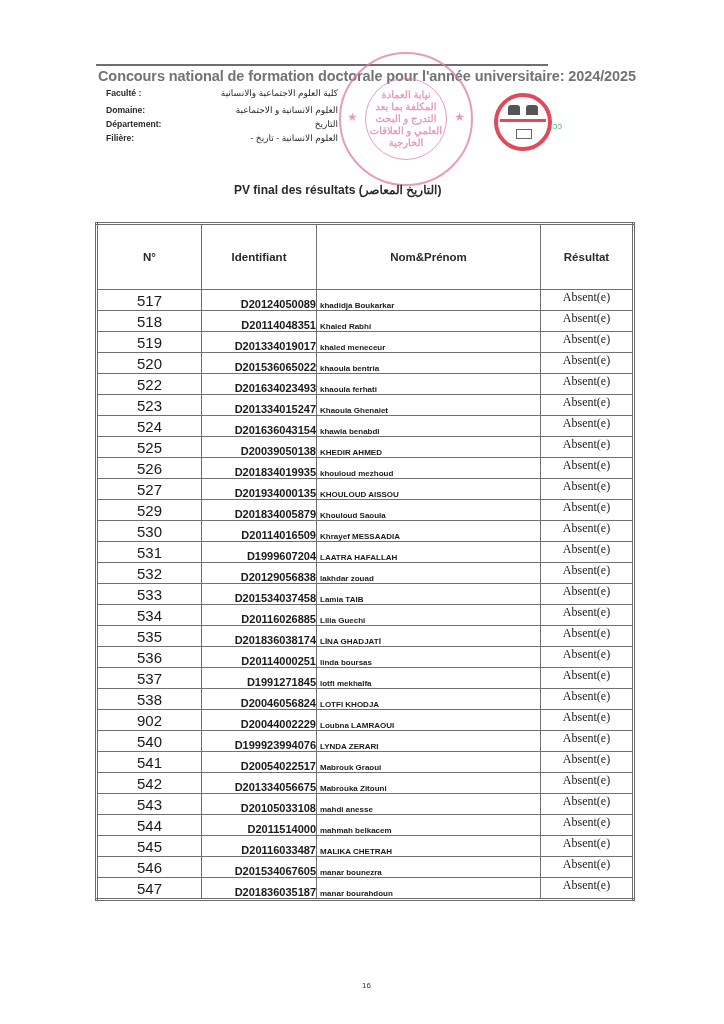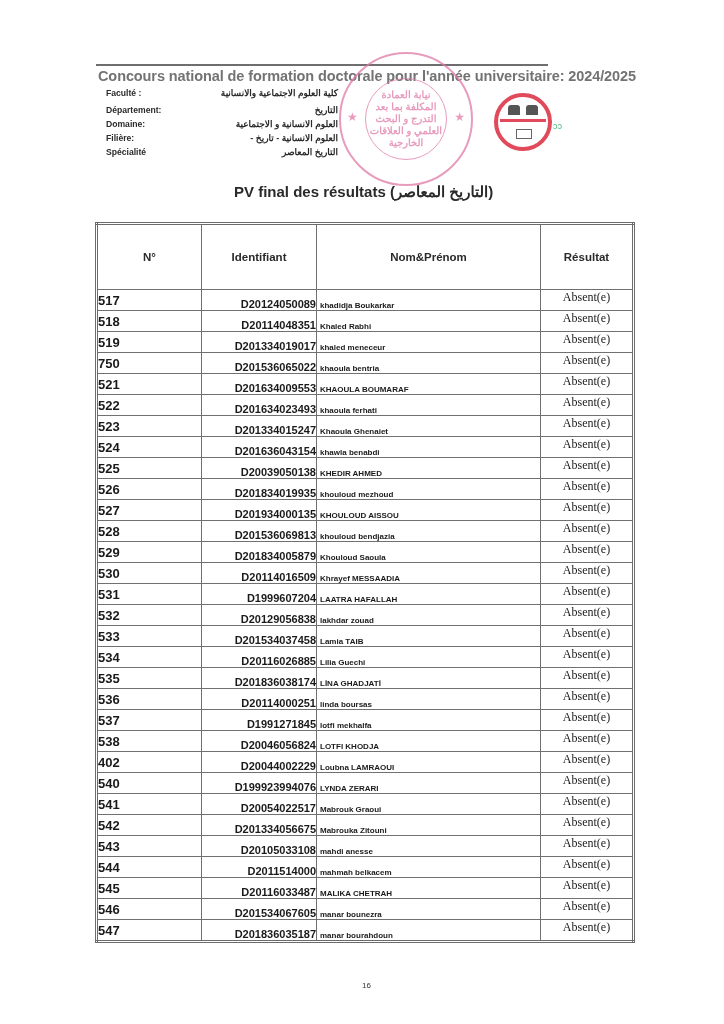--- a/index.html
+++ b/index.html
@@ -3,68 +3,64 @@
 <meta charset="utf-8">
 <style>
   html, body { margin:0; padding:0; background:#ffffff; }
   body { width:724px; height:1024px; position:relative; overflow:hidden; font-family:"Liberation Sans", sans-serif; color:#1a1a1a; }
   .top-rule { position:absolute; left:96px; top:64px; width:452px; height:2px; background:#6e6e6e; }
   .title { position:absolute; left:98px; top:68px; font-size:14.5px; font-weight:bold; color:#737373; letter-spacing:-0.1px; white-space:nowrap; }
   .meta { position:absolute; left:98px; top:88px; width:240px; }
   .meta-row { position:relative; height:14px; font-size:8.6px; }
   .meta-row.first { height:17px; }
   .meta-label { position:absolute; left:0; font-weight:bold; color:#2a2a2a;padding-left:8px; }
-  .meta-value { position:absolute; right:0; direction:rtl; font-weight:bold; color:#2a2a2a; font-size:9px; }
+  .meta-value { position:absolute; right:0; direction:rtl; font-weight:normal; color:#2a2a2a; font-size:9px; }
   .stamp { position:absolute; left:339px; top:52px; width:130px; height:130px; border-radius:50%; border:2px solid #e07aa8; opacity:0.75; }
   .stamp-inner { position:absolute; left:24px; top:24px; width:80px; height:80px; border-radius:50%; border:1.5px solid #e07aa8; }
   .stamp-text { position:absolute; left:0; right:0; top:10px; text-align:center; direction:rtl; color:#e07aa8; font-size:10px; line-height:12px; font-weight:bold; }
   .stamp-star { position:absolute; color:#e07aa8; font-size:12px; }
   .logo { position:absolute; left:494px; top:93px; width:58px; height:58px; border-radius:50%; border:4px solid #e04a5a; box-sizing:border-box; background:#fff; }
   .logo-bar { position:absolute; left:2px; right:2px; top:22px; height:3px; background:#e04a5a; }
   .logo-figure { position:absolute; top:8px; width:12px; height:10px; background:#555; border-radius:3px 3px 0 0; }
   .logo-book { position:absolute; left:18px; top:32px; width:14px; height:8px; border:1px solid #666; }
   .logo-tail { position:absolute; left:553px; top:121px; color:#4caf7a; font-size:9px; }
-  .subtitle { position:absolute; left:234px; top:183px; font-size:15px; font-weight:bold; color:#2a2a2a; white-space:nowrap; }
+  .subtitle { position:absolute; left:234px; top:183px; font-size:12px; font-weight:bold; color:#2a2a2a; white-space:nowrap; }
   .subtitle .ar { direction:rtl; unicode-bidi:embed; }
   table.results { position:absolute; left:95px; top:222px; width:540px; border-collapse:collapse; border:3px double #6b6b6b; }
   table.results th, table.results td { border:1px solid #707070; padding:0; }
   table.results th { height:64px; font-size:11.5px; font-weight:bold; color:#2a2a2a; text-align:center; }
   table.results td { height:20px; }
-  .c-num { width:103px; font-size:13px; font-weight:bold; }
+  .c-num { width:103px; text-align:center; font-size:15px; font-weight:normal; }
   .c-id { width:111px; text-align:right; padding-left:3px !important; font-size:11px; font-weight:bold; vertical-align:bottom; }
   .c-name { width:220px; text-align:left; padding-left:3px !important; font-size:8px; font-weight:bold; vertical-align:bottom; }
   .c-res { text-align:center; font-family:"Liberation Serif", serif; font-size:12px; vertical-align:top; }
   .page-num { position:absolute; left:362px; top:981px; font-size:8px; color:#333; }
 </style>
 </head>
 <body>
 
 <div class="top-rule"></div>
 <div class="title">Concours national de formation doctorale pour l'année universitaire: 2024/2025</div>
 
 <div class="meta">
   <div class="meta-row first">
     <span class="meta-label">Faculté :</span>
     <span class="meta-value">كلية العلوم الاجتماعية والانسانية</span>
   </div>
   <div class="meta-row">
+    <span class="meta-label">Domaine:</span>
+    <span class="meta-value">العلوم الانسانية و الاجتماعية</span>
+  </div>
+  <div class="meta-row">
     <span class="meta-label">Département:</span>
     <span class="meta-value">التاريخ</span>
-  </div>
-  <div class="meta-row">
-    <span class="meta-label">Domaine:</span>
-    <span class="meta-value">العلوم الانسانية و الاجتماعية</span>
   </div>
   <div class="meta-row">
     <span class="meta-label">Filière:</span>
     <span class="meta-value">العلوم الانسانية - تاريخ -</span>
-  </div>
-  <div class="meta-row">
-    <span class="meta-label">Spécialité</span>
-    <span class="meta-value">التاريخ المعاصر</span>
   </div>
 </div>
 
 <div class="stamp">
   <div class="stamp-inner">
     <div class="stamp-text">
       <div>نيابة العمادة</div>
       <div>المكلفة بما بعد</div>
       <div>التدرج و البحث</div>
       <div>العلمي و العلاقات</div>
@@ -110,29 +106,23 @@
         <td class="c-name">Khaled Rabhi</td>
         <td class="c-res">Absent(e)</td>
       </tr>
       <tr>
         <td class="c-num">519</td>
         <td class="c-id">D201334019017</td>
         <td class="c-name">khaled meneceur</td>
         <td class="c-res">Absent(e)</td>
       </tr>
       <tr>
-        <td class="c-num">750</td>
+        <td class="c-num">520</td>
         <td class="c-id">D201536065022</td>
         <td class="c-name">khaoula bentria</td>
-        <td class="c-res">Absent(e)</td>
-      </tr>
-      <tr>
-        <td class="c-num">521</td>
-        <td class="c-id">D201634009553</td>
-        <td class="c-name">KHAOULA BOUMARAF</td>
         <td class="c-res">Absent(e)</td>
       </tr>
       <tr>
         <td class="c-num">522</td>
         <td class="c-id">D201634023493</td>
         <td class="c-name">khaoula ferhati</td>
         <td class="c-res">Absent(e)</td>
       </tr>
       <tr>
         <td class="c-num">523</td>
@@ -158,26 +148,20 @@
         <td class="c-name">khouloud mezhoud</td>
         <td class="c-res">Absent(e)</td>
       </tr>
       <tr>
         <td class="c-num">527</td>
         <td class="c-id">D201934000135</td>
         <td class="c-name">KHOULOUD AISSOU</td>
         <td class="c-res">Absent(e)</td>
       </tr>
       <tr>
-        <td class="c-num">528</td>
-        <td class="c-id">D201536069813</td>
-        <td class="c-name">khouloud bendjazia</td>
-        <td class="c-res">Absent(e)</td>
-      </tr>
-      <tr>
         <td class="c-num">529</td>
         <td class="c-id">D201834005879</td>
         <td class="c-name">Khouloud  Saoula</td>
         <td class="c-res">Absent(e)</td>
       </tr>
       <tr>
         <td class="c-num">530</td>
         <td class="c-id">D20114016509</td>
         <td class="c-name">Khrayef MESSAADIA</td>
         <td class="c-res">Absent(e)</td>
@@ -224,21 +208,21 @@
         <td class="c-name">lotfi mekhalfa</td>
         <td class="c-res">Absent(e)</td>
       </tr>
       <tr>
         <td class="c-num">538</td>
         <td class="c-id">D20046056824</td>
         <td class="c-name">LOTFI KHODJA</td>
         <td class="c-res">Absent(e)</td>
       </tr>
       <tr>
-        <td class="c-num">402</td>
+        <td class="c-num">902</td>
         <td class="c-id">D20044002229</td>
         <td class="c-name">Loubna LAMRAOUI</td>
         <td class="c-res">Absent(e)</td>
       </tr>
       <tr>
         <td class="c-num">540</td>
         <td class="c-id">D199923994076</td>
         <td class="c-name">LYNDA ZERARI</td>
         <td class="c-res">Absent(e)</td>
       </tr>

